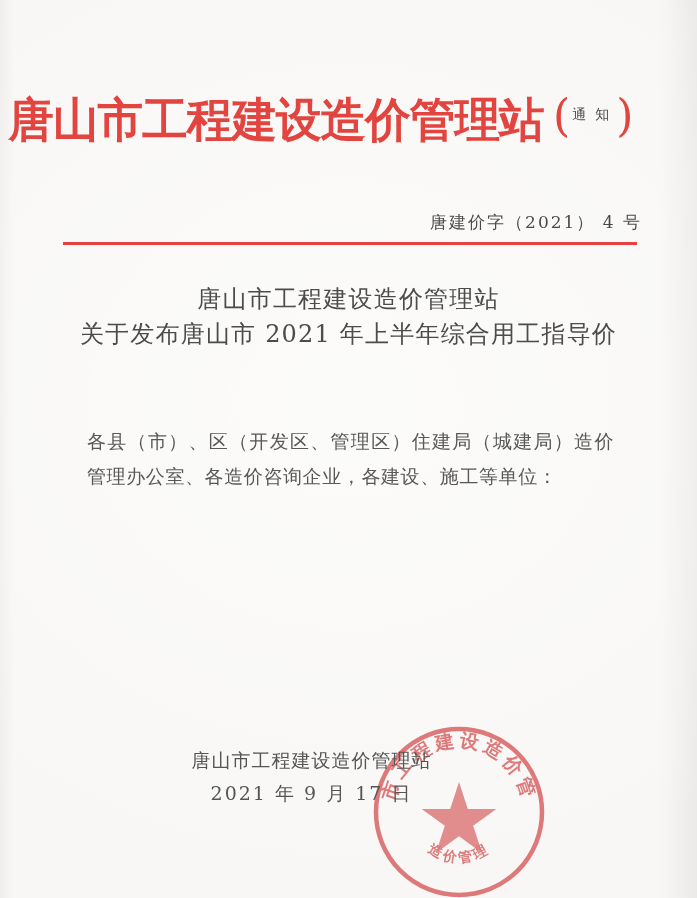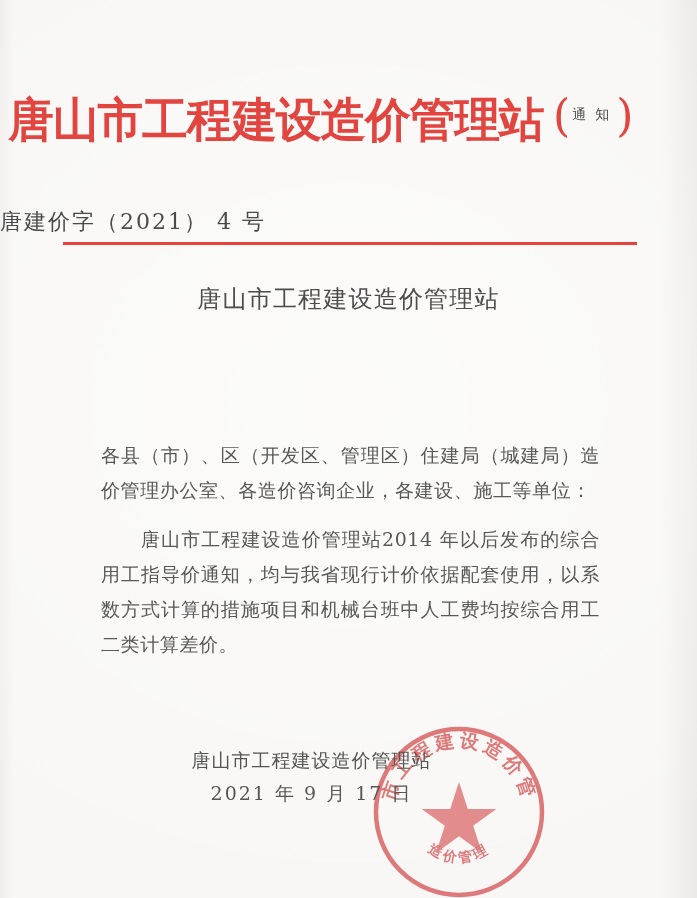--- a/index.html
+++ b/index.html
@@ -81,22 +81,22 @@
     vertical-align: middle;
     padding: 0 2px 4px 2px;
   }
 
   
   .docnum {
     position: absolute;
     top: 211px;
     left: 0;
     width: 642px;
-    text-align: left;
-    font-size: 22px;
+    text-align: right;
+    font-size: 17px;
     line-height: 22px;
     color: #4a4a4a;
     letter-spacing: 2px;
     white-space: nowrap;
   }
 
   .redrule {
     position: absolute;
     top: 242px;
     left: 63px;
@@ -128,21 +128,21 @@
     left: 87px;
     width: 527px;
     color: #585858;
   }
   .para {
     font-size: 19px;
     line-height: 35px;
     letter-spacing: 0.6px;
     text-align: justify;
     text-align-last: left;
-    margin: 14px;
+    margin: 0;
   }
   .para.indent {
     text-indent: 40px;
   }
   .para.gap {
     margin-top: 4px;
   }
 
   
   .sign {
@@ -186,25 +186,25 @@
   <div class="masthead">
     <span class="masthead-title">唐山市工程建设造价管理站</span><span class="masthead-paren"><span class="paren-mark">(</span><span class="masthead-sub">通</span><span class="masthead-sub">知</span><span class="paren-mark">)</span></span>
   </div>
 
   <div class="docnum">唐建价字（2021） 4 号</div>
 
   <div class="redrule"></div>
 
   <div class="title">
     <div class="title-line">唐山市工程建设造价管理站</div>
+    <div class="title-line">关于发布唐山市 2021 年上半年综合用工指导价</div>
   </div>
 
   <div class="body-block">
     <p class="para">各县（市）、区（开发区、管理区）住建局（城建局）造价管理办公室、各造价咨询企业，各建设、施工等单位：</p>
-    <p class="para indent gap">唐山市工程建设造价管理站2014 年以后发布的综合用工指导价通知，均与我省现行计价依据配套使用，以系数方式计算的措施项目和机械台班中人工费均按综合用工二类计算差价。</p>
   </div>
 
   <div class="seal">
     <svg width="176" height="176" viewBox="0 0 176 176" xmlns="http://www.w3.org/2000/svg">
       <defs>
         <path id="sealArcTop" d="M 23 88 A 65 65 0 0 1 153 88" fill="none"></path>
         <path id="sealArcBottom" d="M 38 88 A 50 50 0 0 0 138 88" fill="none"></path>
       </defs>
       <circle cx="88" cy="88" r="83" fill="none" stroke="#d4494b" stroke-width="4.5"></circle>
 

